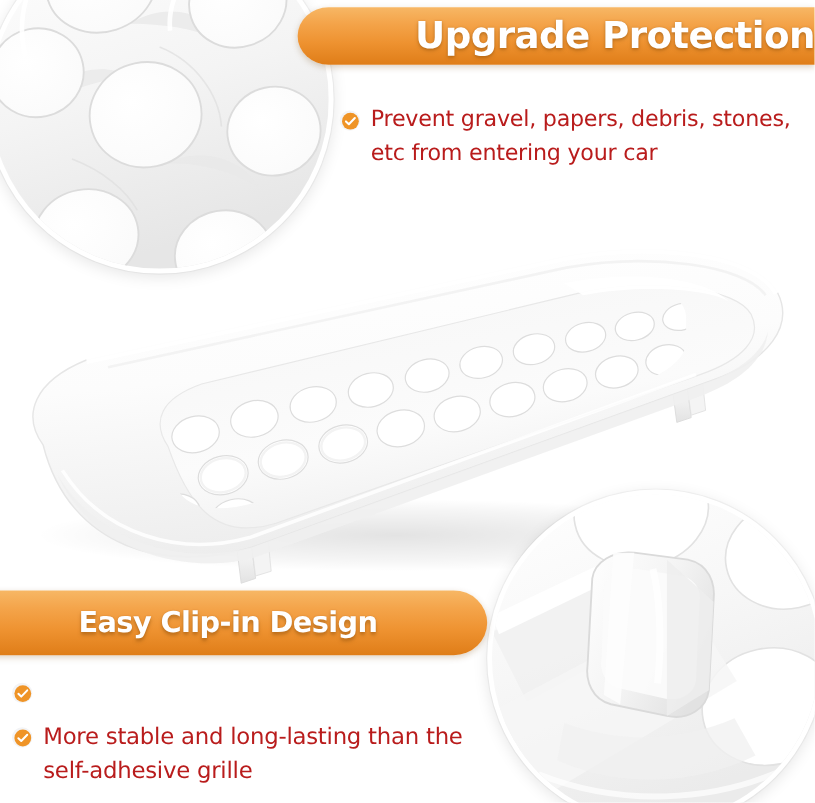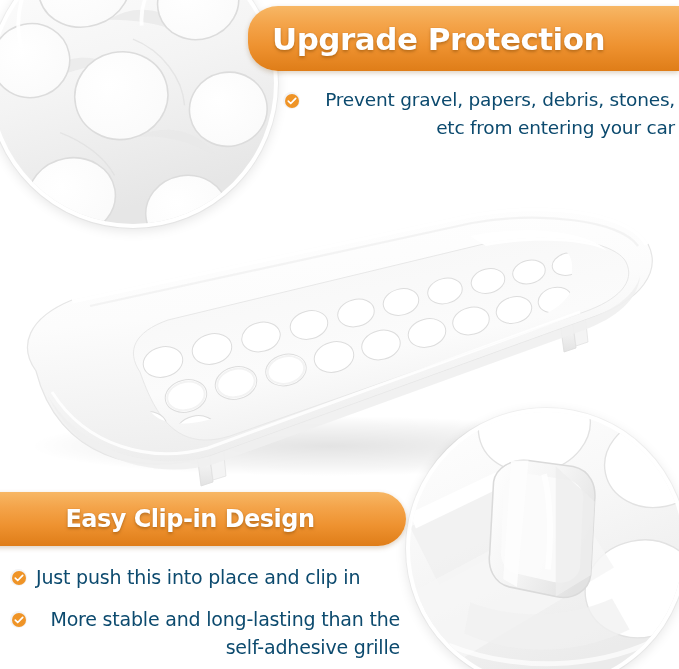--- a/index.html
+++ b/index.html
@@ -39,24 +39,24 @@
     letter-spacing: -0.5px;
     text-shadow: 0 2px 3px rgba(150, 85, 15, 0.55),
                  0 0 1px rgba(160, 90, 20, 0.5);
     white-space: nowrap;
   }
 
   #banner-top {
     left: 248px;
     top: 6px;
     width: 431px;
-    height: 65px;
+    height: 48px;
     border-top-left-radius: 30px 28px;
     border-bottom-left-radius: 30px 28px;
-    justify-content: flex-start;
+    justify-content: flex-end;
     padding-left: 24px;
   }
   #banner-top .banner-title { font-size: 31px; }
 
   #banner-bottom {
     left: -16px;
     top: 492px;
     width: 422px;
     height: 54px;
     border-top-right-radius: 28px 27px;
@@ -94,25 +94,24 @@
     width: 14px; height: 14px;
     border-radius: 50%;
     background: #ef9427;
   }
   .check-icon svg {
     position: absolute;
     left: 3.5px; top: 3.5px;
   }
   .bullet-text {
     font-family: "DejaVu Sans", sans-serif;
-    color: #0c4a6e;
+    color: #b91c1c;
     font-size: 19px;
     line-height: 28px;
     letter-spacing: -0.2px;
-    text-align: right;
   }
 
   #bullets-top { left: 283px; top: 86px; width: 392px; }
   #bullets-top .bullet-text { font-size: 18.5px; }
   #bullets-bottom { left: 10px; top: 563px; width: 390px; }
   #bullets-bottom .bullet-text { font-size: 19px; }
 
   
   .photo-circle {
     position: absolute;
@@ -368,21 +367,20 @@
 
   <div class="bullets" id="bullets-bottom">
     <div class="bullet-row">
       <span class="check-icon">
         <span class="ring"></span>
           <span class="disc"></span>
         <svg width="10" height="10" viewBox="0 0 10 10" xmlns="http://www.w3.org/2000/svg">
           <path d="M1.3 5.2 L3.7 7.5 L8.7 2.3" fill="none" stroke="#ffffff" stroke-width="1.7" stroke-linecap="round" stroke-linejoin="round"></path>
         </svg>
       </span>
-      <span class="bullet-text">Just push this into place and clip in</span>
     </div>
     <div class="bullet-row">
       <span class="check-icon">
         <span class="ring"></span>
           <span class="disc"></span>
         <svg width="10" height="10" viewBox="0 0 10 10" xmlns="http://www.w3.org/2000/svg">
           <path d="M1.3 5.2 L3.7 7.5 L8.7 2.3" fill="none" stroke="#ffffff" stroke-width="1.7" stroke-linecap="round" stroke-linejoin="round"></path>
         </svg>
       </span>
       <span class="bullet-text">More stable and long-lasting than the self-adhesive grille</span>

